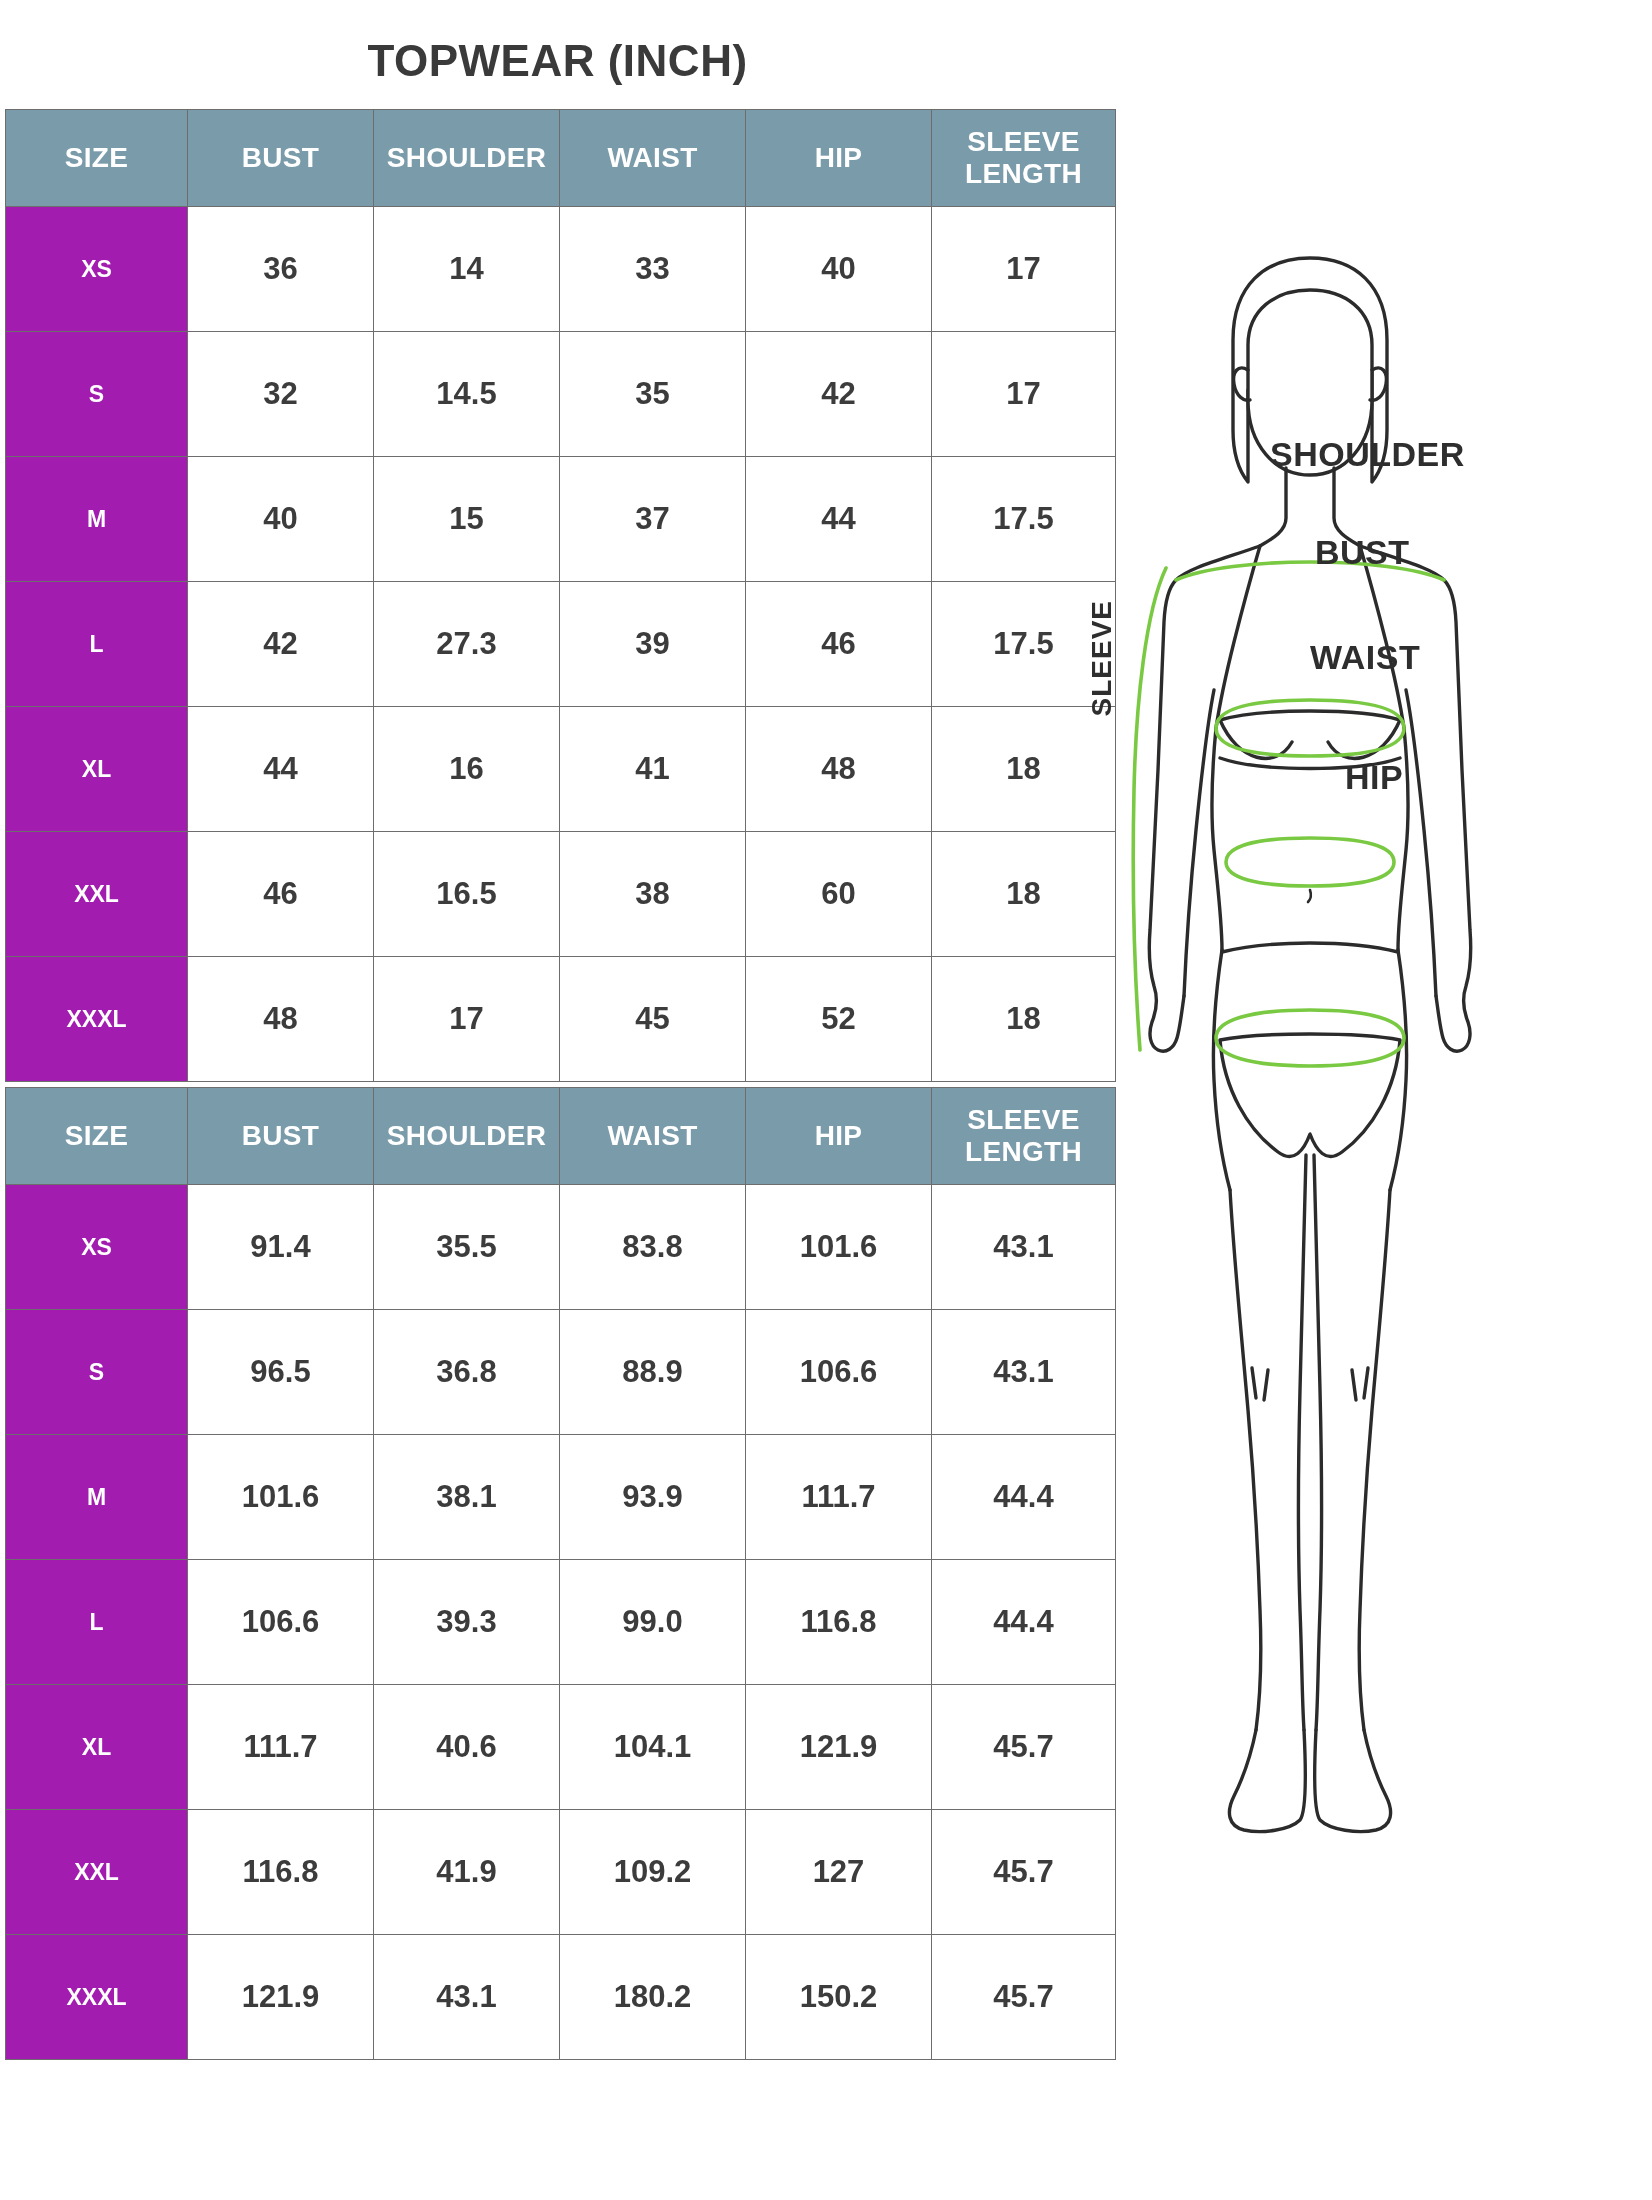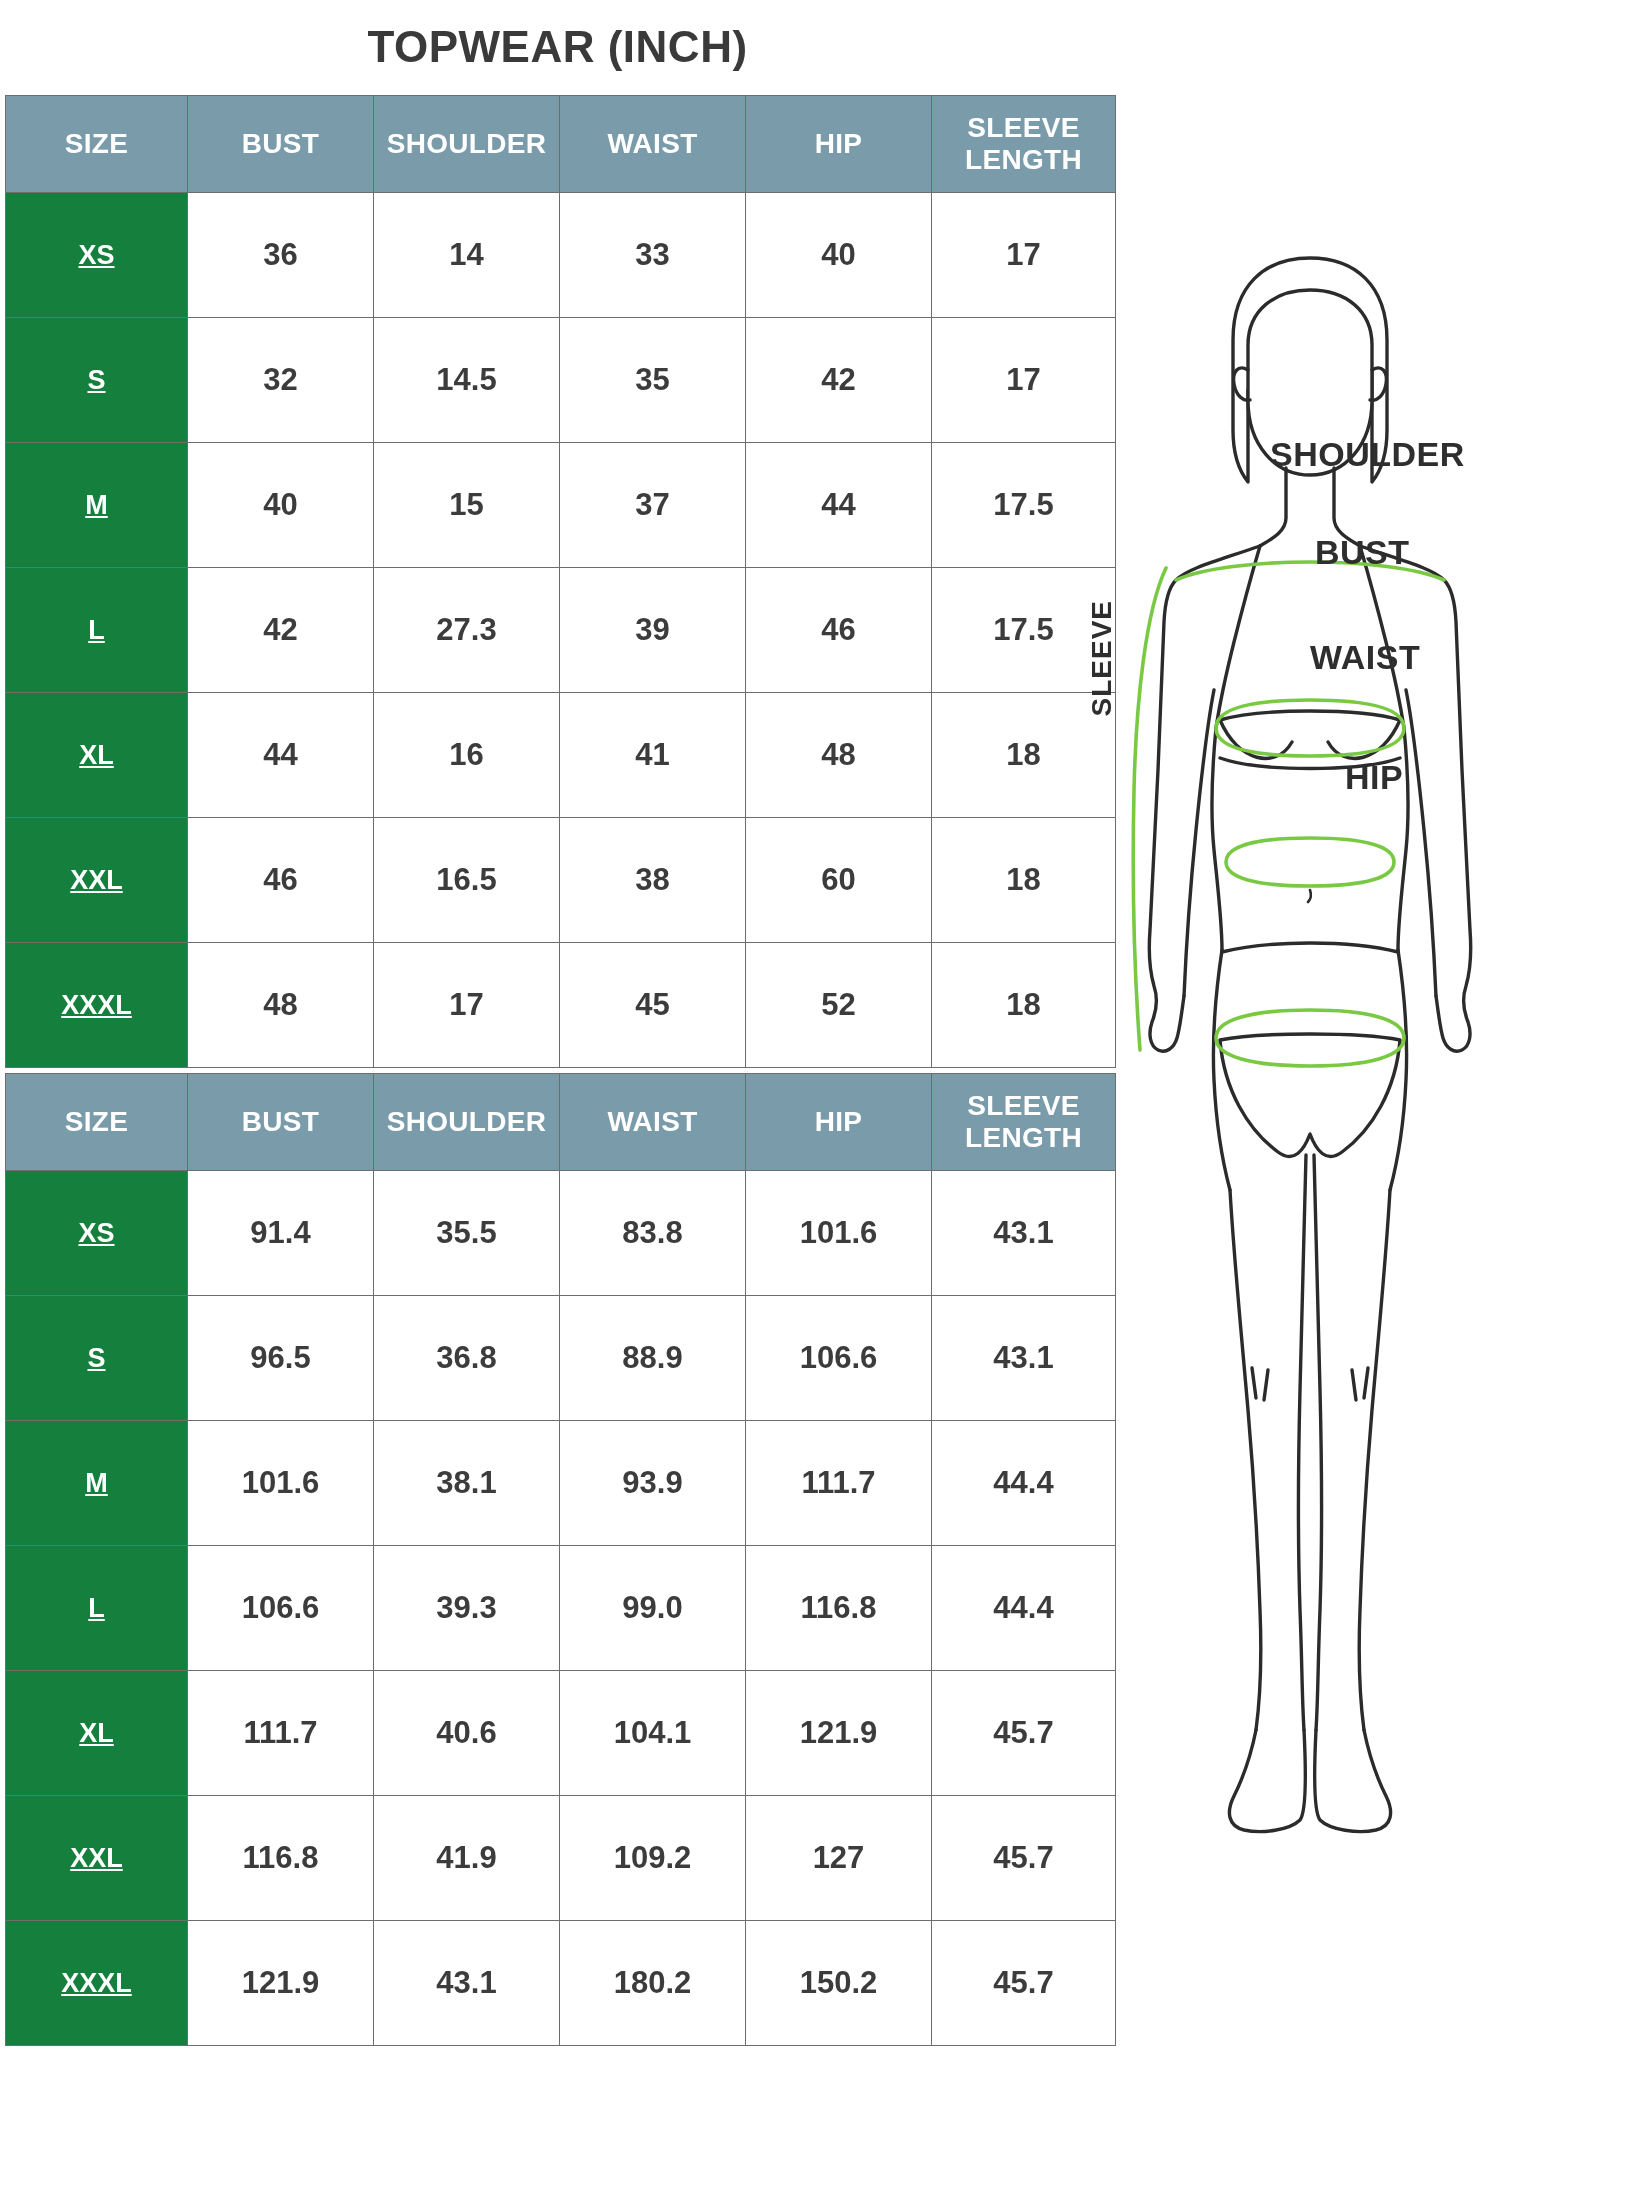--- a/index.html
+++ b/index.html
@@ -25,21 +25,21 @@
     left: 0px;
     top: 0px;
     width: 1115px;
   }
   .table-title {
     text-align: center;
     font-size: 44px;
     font-weight: bold;
     color: #3a3a3a;
     letter-spacing: 0.5px;
-    padding: 22px 0 18px 0;
+    padding: 36px 0 18px 0;
     width: 1115px;
     box-sizing: border-box;
   }
   table.size-table {
     border-collapse: collapse;
     width: 1110px;
     margin: 5px 0 0 5px;
     table-layout: fixed;
   }
   table.size-table th, table.size-table td {
@@ -55,24 +55,23 @@
   }
   table.size-table th {
     background: #7a9baa;
     color: #ffffff;
     height: 96px;
     font-size: 28px;
     letter-spacing: 0.3px;
     line-height: 1.15;
   }
   table.size-table td.size-cell {
-    background: #15803d;
+    background: #a21caf;
     color: #ffffff;
-    font-size: 27px;
-    text-decoration: underline;
+    font-size: 23px;
   }
   col.c-size { width: 182px; }
   col.c-bust { width: 186px; }
   col.c-shoulder { width: 186px; }
   col.c-waist { width: 186px; }
   col.c-hip { width: 186px; }
   col.c-sleeve { width: 184px; }
 
   .figure-wrap {
     position: absolute;

